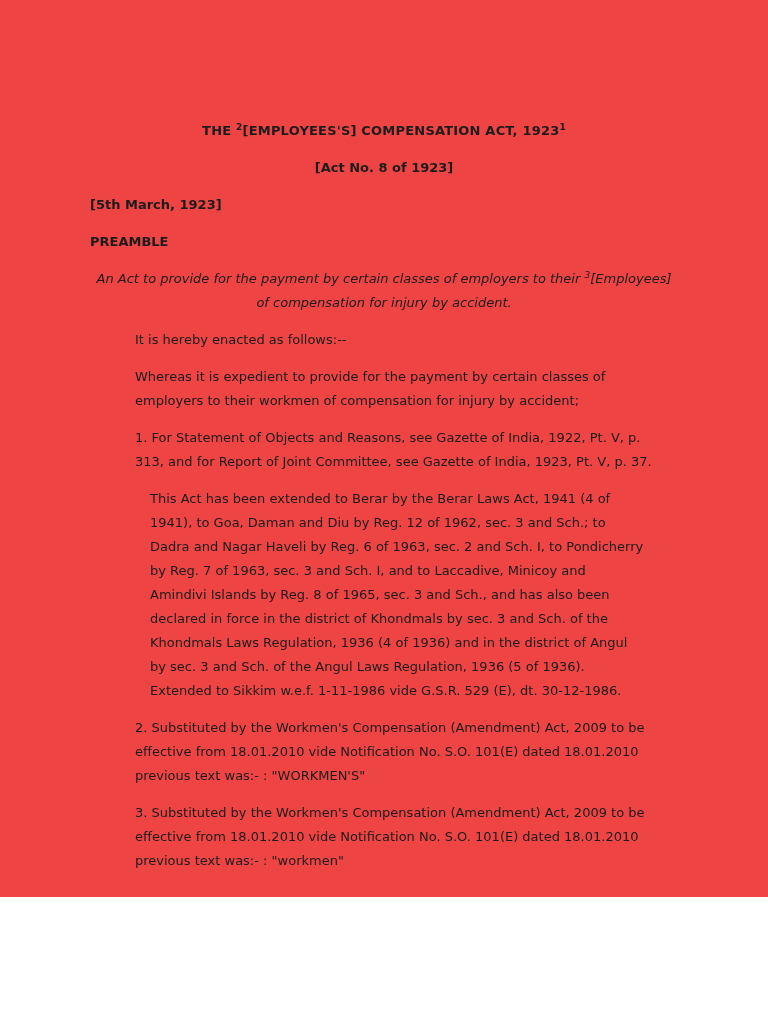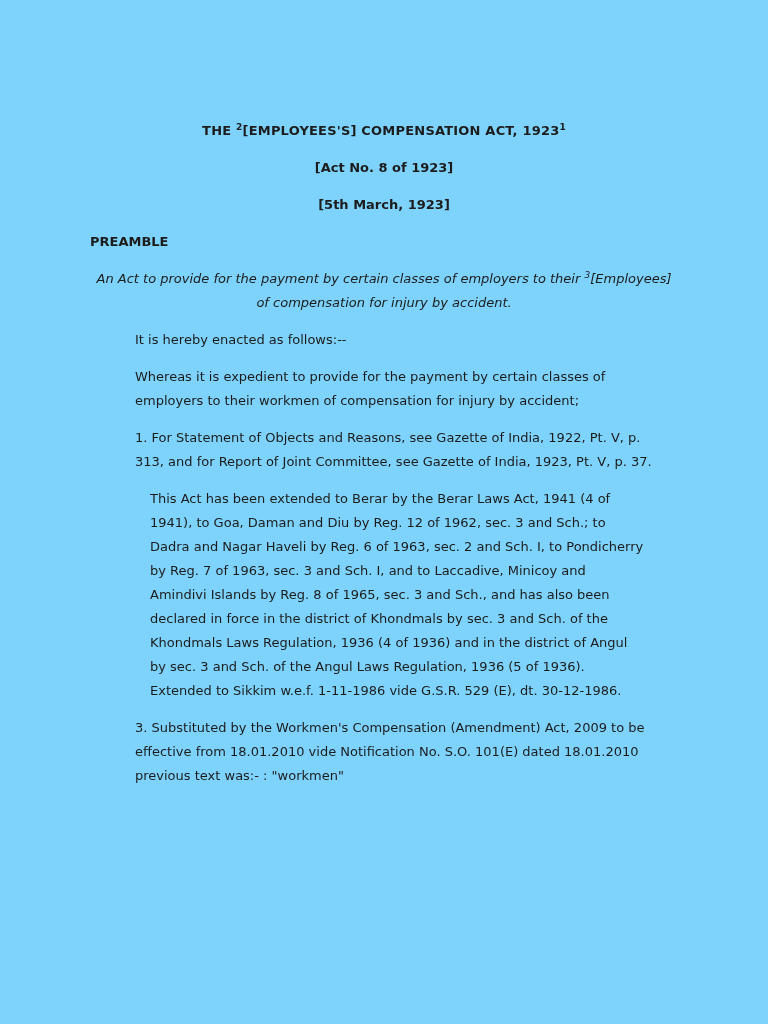--- a/index.html
+++ b/index.html
@@ -3,40 +3,40 @@
 <meta charset="utf-8">
 <style>
   html, body {
     margin: 0;
     padding: 0;
     background: #ffffff;
   }
   .page {
     position: relative;
     width: 768px;
-    height: 1024px;
-    background: #7dd3fc;
+    height: 897px;
+    background: #ef4444;
     overflow: hidden;
     font-family: "DejaVu Sans", "Liberation Sans", sans-serif;
     color: #1c1c1c;
     font-size: 13px;
     line-height: 24px;
   }
   .content {
     position: absolute;
     top: 119px;
     left: 90px;
     width: 588px;
   }
   .block {
     margin: 0 0 13px 0;
   }
   .bold   { font-weight: bold; }
   .center { text-align: center; }
-  .right  { text-align: center; }
+  .right  { text-align: left; }
   .italic { font-style: italic; }
   .title-line {
     font-size: 13px;
     letter-spacing: 0.2px;
   }
   .long-title {
     line-height: 24px;
   }
   .indent1 {
     margin-left: 45px;
@@ -70,17 +70,18 @@
 
     <p class="block indent1">It is hereby enacted as follows:--</p>
 
     <p class="block indent1">Whereas it is expedient to provide for the payment by certain classes of employers to their workmen of compensation for injury by accident;</p>
 
     <p class="block indent1">1. For Statement of Objects and Reasons, see Gazette of India, 1922, Pt. V, p. 313, and for Report of Joint Committee, see Gazette of India, 1923, Pt. V, p. 37.</p>
 
     <p class="block indent2">This Act has been extended to Berar by the Berar Laws Act, 1941 (4 of 1941), to Goa, Daman and Diu by Reg. 12 of 1962, sec. 3 and Sch.; to Dadra and Nagar Haveli by Reg. 6 of 1963, sec. 2 and Sch. I, to Pondicherry by Reg. 7 of 1963, sec. 3 and Sch. I, and to Laccadive, Minicoy and Amindivi Islands by Reg. 8 of 1965, sec. 3 and Sch., and has also been declared in force in the district of Khondmals by sec. 3 and Sch. of the Khondmals Laws Regulation, 1936 (4 of 1936) and in the district of Angul by sec. 3 and Sch. of the Angul Laws Regulation, 1936 (5 of 1936). Extended to Sikkim w.e.f. 1-11-1986 vide G.S.R. 529 (E), dt. 30-12-1986.</p>
 
 
+    <p class="block indent1">2. Substituted by the Workmen's Compensation (Amendment) Act, 2009 to be effective from 18.01.2010 vide Notification No. S.O. 101(E) dated 18.01.2010 previous text was:- : "WORKMEN'S"</p>
 
     <p class="block indent1">3. Substituted by the Workmen's Compensation (Amendment) Act, 2009 to be effective from 18.01.2010 vide Notification No. S.O. 101(E) dated 18.01.2010 previous text was:- : "workmen"</p>
 
   </div>
 </div>
 
 </body></html>

